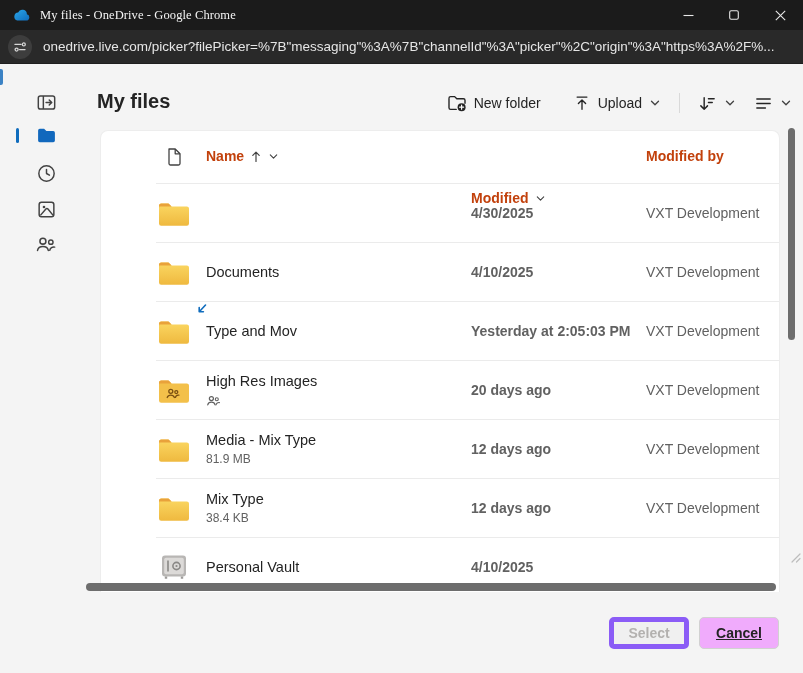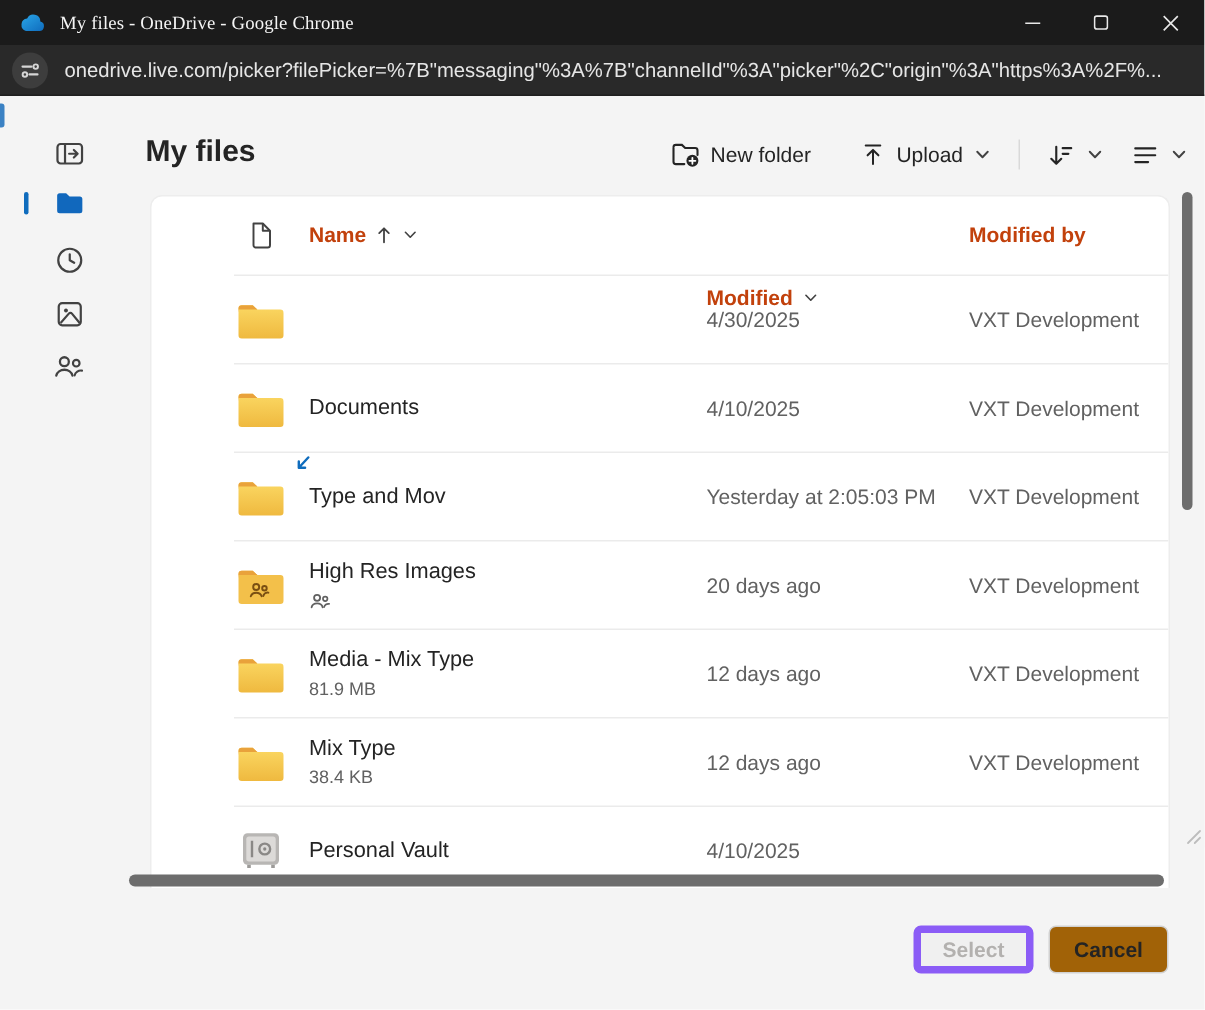--- a/index.html
+++ b/index.html
@@ -42,33 +42,33 @@
   .th-mod  { position:absolute; left:370px; top:17px; display:flex; align-items:center; gap:6px; cursor:pointer;margin-top:42px; }
   .th-by   { position:absolute; left:545px; top:17px; cursor:pointer; }
 
   .rows { position:relative; }
   .file-row { position:relative; height:59px; cursor:pointer; }
   .file-row .divider { position:absolute; top:0; left:55px; right:0; height:1px; background:#ebebeb; }
   .cell-icon { position:absolute; left:57px; top:50%; transform:translateY(-50%); width:32px; display:flex; justify-content:center; }
   .cell-name { position:absolute; left:105px; top:0; height:100%; width:255px; display:flex; flex-direction:column; justify-content:center; }
   .fname { font-size:14.5px; color:#242424; line-height:18px; }
   .fmeta { font-size:12px; color:#616161; margin-top:3px; display:flex; align-items:center; }
-  .cell-mod { position:absolute; left:370px; top:0; height:100%; width:170px; display:flex; align-items:center; font-size:14px; color:#616161; }
+  .cell-mod { position:absolute; left:370px; top:0; height:100%; width:170px; display:flex; align-items:center; font-size:14px; color:#616161;font-weight:bold; }
   .cell-by  { position:absolute; left:545px; top:0; height:100%; width:130px; display:flex; align-items:center; font-size:14px; color:#616161; }
   .recent-indicator { position:absolute; left:95px; top:3px; }
 
   
   .hscroll-thumb { position:absolute; left:86px; top:519px; width:690px; height:8px; background:#6d6d6d; border-radius:4px; cursor:pointer; }
   .vscroll-thumb { position:absolute; left:788px; top:64px; width:7px; height:212px; background:#6d6d6d; border-radius:4px; cursor:pointer; }
 
   
   .btn { position:absolute; top:553px; width:80px; height:32px; border-radius:5px; font-size:14px; font-weight:700;
          font-family:"Liberation Sans",sans-serif; display:flex; align-items:center; justify-content:center; }
   .btn-select { left:609px; background:#f0f0f0; border:5px solid #8b5cf6; color:#b3b1af; cursor:default; }
-  .btn-cancel { left:699px; background:#a16207; border:1px solid #d1d1d1; color:#242424; cursor:pointer; }
+  .btn-cancel { left:699px; background:#f0abfc; border:1px solid #d1d1d1; color:#242424; cursor:pointer;text-decoration:underline; }
   .gripper { position:absolute; right:2px; bottom:2px; }
 
   svg { display:block; }
 </style>
 </head>
 <body>
 
 <div class="titlebar">
   <span class="app-icon">
     <svg width="17" height="12" viewBox="0 0 17 12">

